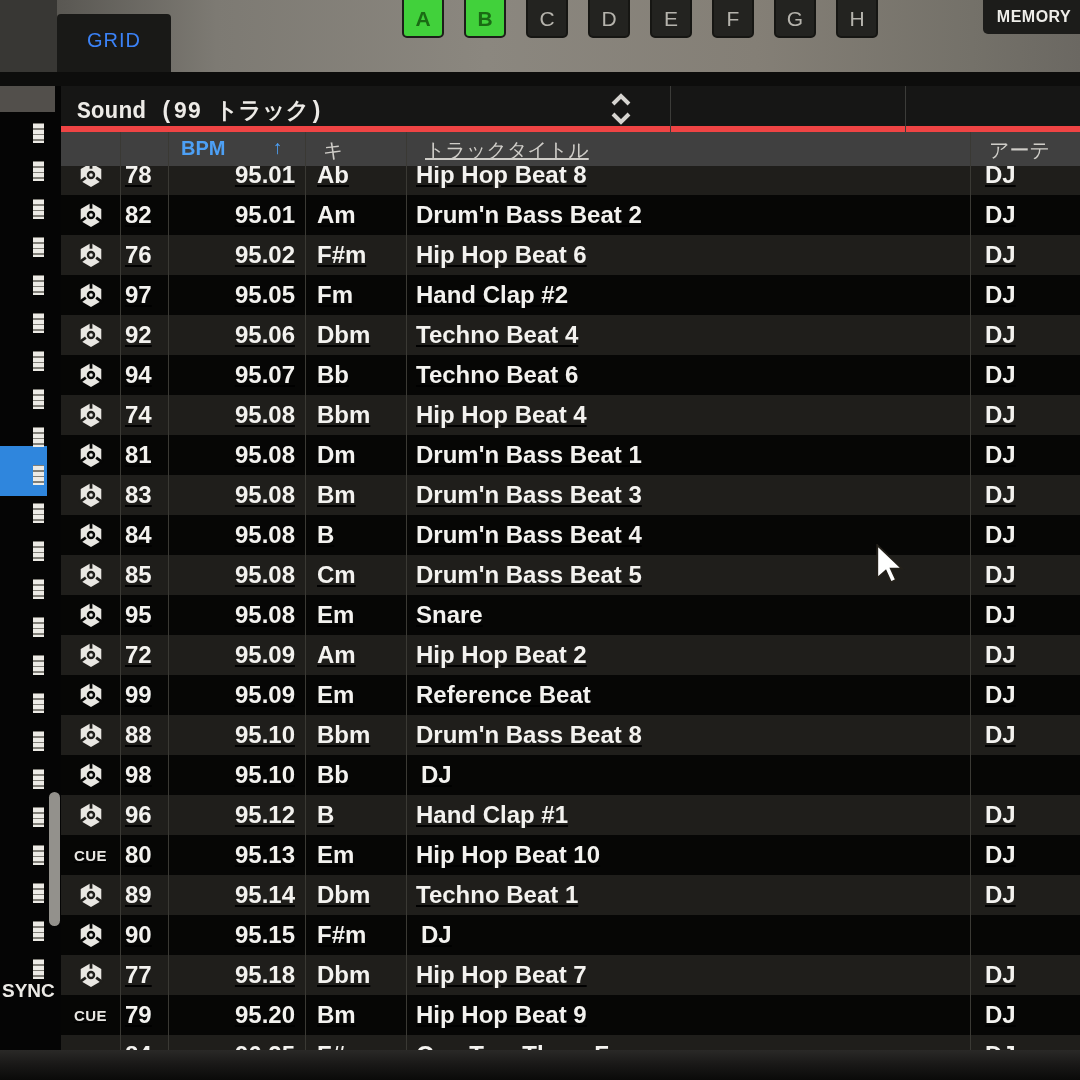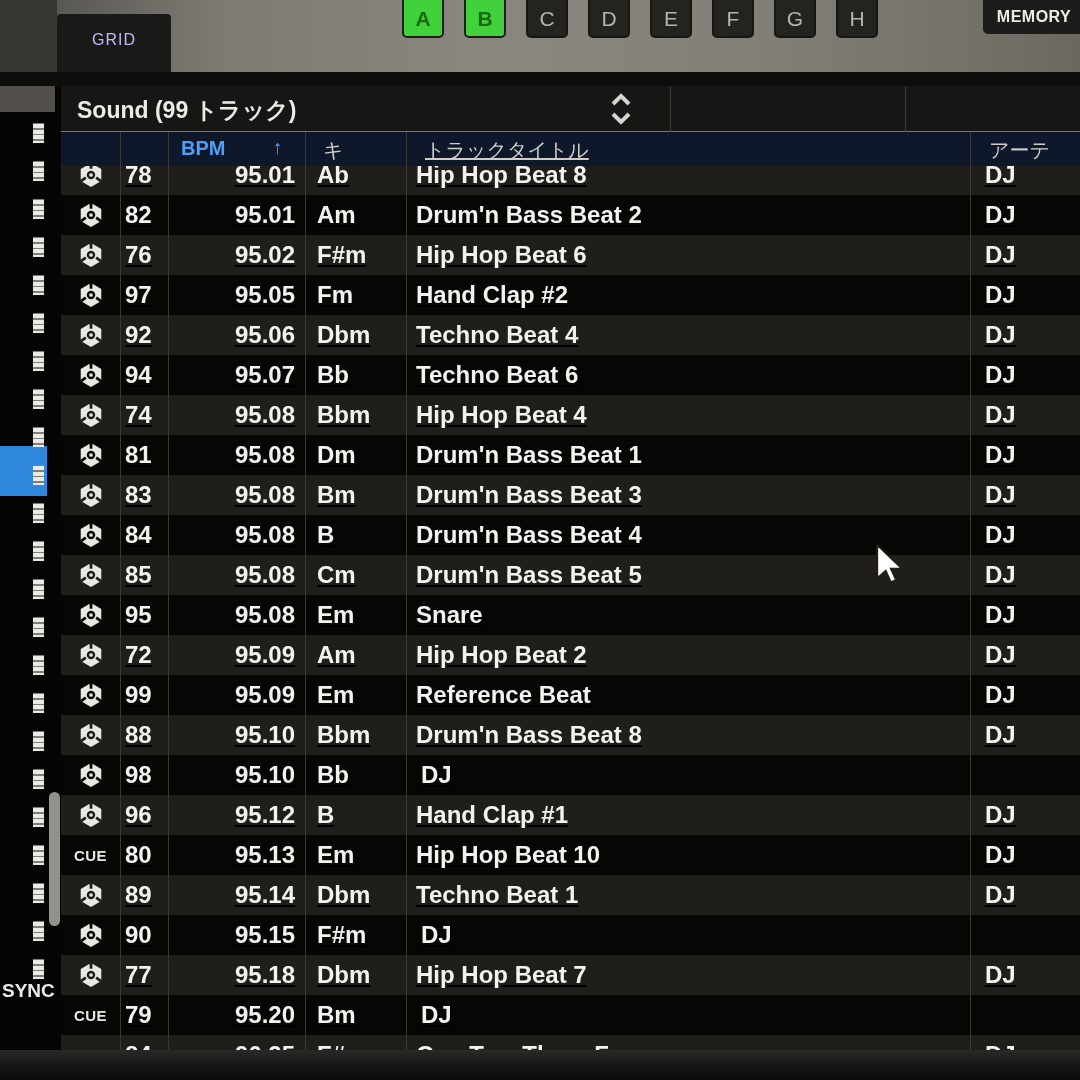--- a/index.html
+++ b/index.html
@@ -7,21 +7,21 @@
           font-family:"Liberation Sans","DejaVu Sans",sans-serif;}
 
   
   .top-bar{position:absolute;left:0;top:0;width:1080px;height:72px;
     background:linear-gradient(90deg,#4c4a46 0%,#5b5954 6%,#7d7a73 20%,#8b877f 45%,#847f76 70%,#747169 90%,#6b6862 100%);}
   .jog-block{position:absolute;left:0;top:0;width:57px;height:72px;background:#46443f;overflow:hidden;}
   .jog-arc{position:absolute;left:-72px;top:-52px;width:150px;height:150px;border-radius:50%;
            border:4px solid #706d67;background:#383734;}
   .grid-tab{position:absolute;left:57px;top:14px;width:114px;height:58px;background:#191917;
             border-radius:4px 4px 0 0;display:flex;align-items:center;justify-content:center;}
-  .grid-tab span{color:#c4b5fd;font-size:16px;letter-spacing:1px;font-weight:400;margin-top:-6px;}
+  .grid-tab span{color:#3b82f6;font-size:20px;letter-spacing:1px;font-weight:400;margin-top:-6px;}
   .hotcue{position:absolute;top:-8px;width:42px;height:46px;border-radius:5px;background:#232320;
           border:2px solid #161613;box-sizing:border-box;display:flex;align-items:flex-end;justify-content:center;}
   .hotcue span{color:#b5b3ac;font-size:21px;font-weight:400;line-height:1;margin-bottom:7px;}
   .hotcue.active{background:#41d13b;border-color:#1d1d1a;}
   .hotcue.active span{color:#1a6b14;font-weight:700;}
   .memory-btn{position:absolute;left:983px;top:-8px;width:102px;height:42px;background:#1c1c1a;
               border-radius:5px;display:flex;align-items:flex-end;justify-content:center;}
   .memory-btn span{color:#eeede9;font-size:16px;font-weight:700;letter-spacing:.5px;margin-bottom:8px;}
   .band{position:absolute;left:0;top:72px;width:1080px;height:14px;background:#0d0d0c;}
 
@@ -31,27 +31,27 @@
   .lp-selection{position:absolute;left:0;top:360px;width:47px;height:50px;background:#2f86dd;}
   .chip{position:absolute;left:30px;width:17px;height:26px;border-radius:2px;background:#eceae5;
         background-image:repeating-linear-gradient(0deg,rgba(70,68,60,.65) 0 1.5px,transparent 1.5px 5.5px);
         background-clip:content-box;padding:3px 3px;box-sizing:border-box;}
   .lp-scroll{position:absolute;left:49px;top:706px;width:11px;height:134px;border-radius:6px;background:#93918c;}
   .sync-label{position:absolute;left:2px;top:894px;color:#eceae6;font-size:19px;font-weight:700;white-space:nowrap;}
 
   
   .browser{position:absolute;left:61px;top:86px;width:1019px;height:964px;background:#070706;overflow:hidden;}
   .playlist-bar{position:absolute;left:0;top:0;width:1019px;height:46px;background:#161615;
-                border-bottom:1px solid #ef4444;box-sizing:border-box;}
+                border-bottom:6px solid #ef4444;box-sizing:border-box;font-family:Liberation Mono, monospace;}
   .pl-label{position:absolute;left:16px;top:9px;color:#edebe7;font-size:23px;font-weight:700;}
   .pl-chevrons{position:absolute;left:548px;top:6px;}
   .pl-div{position:absolute;top:0;width:1px;height:46px;background:#3c3c39;}
   .pl-div.d1{left:609px;} .pl-div.d2{left:844px;}
 
-  .col-header{position:absolute;left:0;top:46px;width:1019px;height:34px;background:#0f172a;}
+  .col-header{position:absolute;left:0;top:46px;width:1019px;height:34px;background:#404040;}
   .ch{position:absolute;top:5px;font-size:20px;color:#cfcdc8;font-weight:500;white-space:nowrap;}
   .ch.bpm{left:120px;color:#4da0f5;font-weight:700;}
   .ch.arrow{left:212px;color:#4da0f5;font-weight:700;font-size:19px;}
   .ch.key{left:262px;}
   .ch.title{left:364px;text-decoration:underline;}
   .ch.artist{left:928px;}
 
   .rows-viewport{position:absolute;left:0;top:80px;width:1019px;height:884px;overflow:hidden;}
   #rows{margin-top:-11px;text-decoration:underline;}
   .trow{display:flex;height:40px;align-items:center;}
@@ -533,20 +533,21 @@
             <span class="c bpm">95.18</span>
             <span class="c key">Dbm</span>
             <span class="c title">Hip Hop Beat 7</span>
             <span class="c artist">DJ</span>
           </div>
           <div class="trow dark">
             <span class="c icon cue">CUE</span>
             <span class="c num">79</span>
             <span class="c bpm">95.20</span>
             <span class="c key">Bm</span>
+            <span class="c title">Hip Hop Beat 9</span>
             <span class="c artist">DJ</span>
           </div>
           <div class="trow light">
             <span class="c icon cue">CUE</span>
             <span class="c num">84</span>
             <span class="c bpm">96.25</span>
             <span class="c key">F#m</span>
             <span class="c title">One Two Three Four</span>
             <span class="c artist">DJ</span>
           </div>

